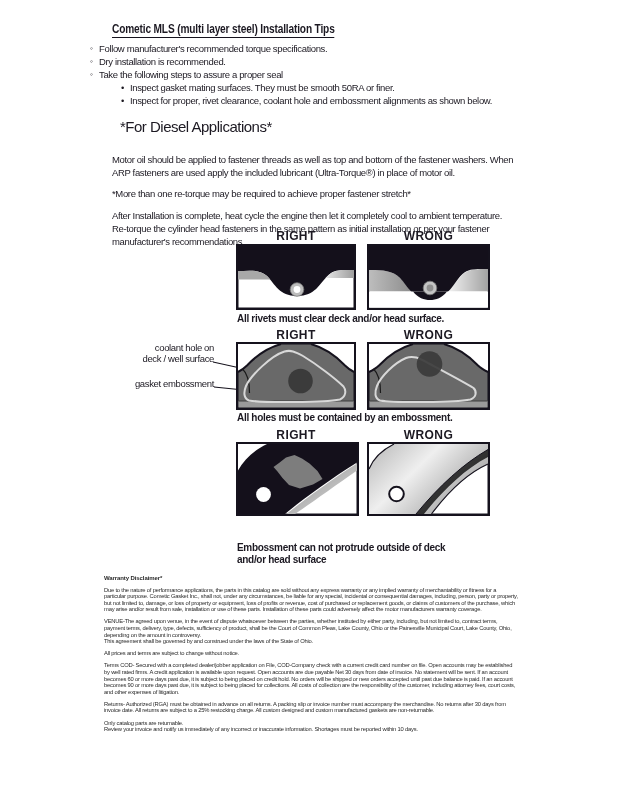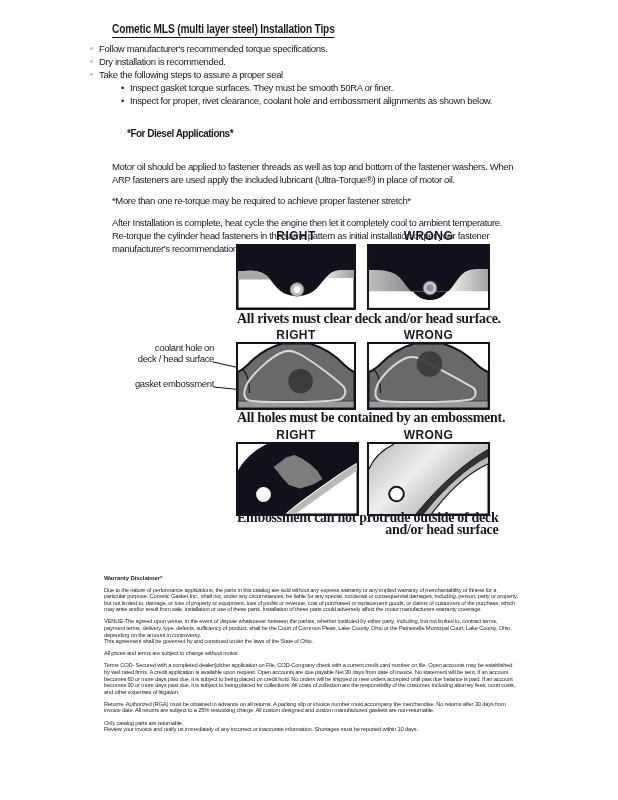--- a/index.html
+++ b/index.html
@@ -14,28 +14,28 @@
 
   
   .bullets{left:90px;top:42px;width:440px;font-size:9.5px;letter-spacing:-0.35px;}
   .b-row{display:flex;line-height:13px;}
   .b-mark{width:9px;flex:0 0 9px;font-size:8.5px;}
   .b-sub{margin-left:31px;}
   .b-sub .b-mark{font-size:9.5px;}
 
   
   .diesel{left:112px;top:112px;width:402px;font-size:9.5px;letter-spacing:-0.35px;line-height:13.2px;}
-  .diesel h2{margin:15px;font-size:10px;font-weight:bold;letter-spacing:-0.5px;line-height:13px;}
+  .diesel h2{margin:8px;font-size:15px;font-weight:normal;letter-spacing:-0.5px;line-height:13px;}
   .diesel p{margin:8px 0 0 0;}
   .diesel p.first{margin-top:20px;}
 
   
   .dg-label{width:120px;text-align:center;font-size:12px;font-weight:bold;letter-spacing:0.4px;
             line-height:14px;white-space:nowrap;}
-  .dg-caption{font-size:14px;font-weight:bold;letter-spacing:-0.3px;line-height:12px;white-space:nowrap;font-family:Liberation Serif, serif;}
+  .dg-caption{font-size:10px;font-weight:bold;letter-spacing:-0.3px;line-height:12px;white-space:nowrap;}
   .panel-svg{display:block;}
 
   
   .ann{left:104px;width:110px;text-align:right;font-size:9.5px;letter-spacing:-0.35px;line-height:10.5px;}
   .ann span{display:block;}
 
   
   .disclaimer{left:104px;top:575px;width:414px;color:#2a2a2a;}
   .disclaimer h3{margin:0;font-size:6px;font-weight:bold;letter-spacing:-0.1px;}
   .disclaimer p{margin:5.5px 0 0 0;font-size:5.8px;letter-spacing:-0.2px;line-height:6.6px;}
@@ -56,21 +56,21 @@
   <div class="b-row">
     <span class="b-mark">◦</span>
     <span>Dry installation is recommended.</span>
   </div>
   <div class="b-row">
     <span class="b-mark">◦</span>
     <span>Take the following steps to assure a proper seal</span>
   </div>
   <div class="b-row b-sub">
     <span class="b-mark">•</span>
-    <span>Inspect gasket torque surfaces.  They must be smooth 50RA or finer.</span>
+    <span>Inspect gasket mating surfaces.  They must be smooth 50RA or finer.</span>
   </div>
   <div class="b-row b-sub">
     <span class="b-mark">•</span>
     <span>Inspect for proper, rivet clearance, coolant hole and embossment alignments as shown below.</span>
   </div>
 </div>
 
 <div class="abs diesel">
   <h2>*For Diesel Applications*</h2>
   <p class="first">Motor oil should be applied to fastener threads as well as top and bottom of the fastener washers. When ARP fasteners are used apply the included lubricant (Ultra-Torque®) in place of motor oil.</p>
@@ -117,21 +117,21 @@
   <circle cx="63" cy="44" r="3.4" fill="#909090"></circle>
 </svg>
 
 <div class="abs dg-caption" style="left:237px;top:313px;">All rivets must clear deck and/or head surface.</div>
 
 <div class="abs dg-label" style="left:236px;top:328px;">RIGHT</div>
 <div class="abs dg-label" style="left:367px;top:328px;width:123px;">WRONG</div>
 
 <div class="abs ann" style="top:343px;">
   <span>coolant hole on</span>
-  <span>deck / head surface</span>
+  <span>deck / well surface</span>
 </div>
 <div class="abs ann" style="top:379px;">
   <span>gasket embossment</span>
 </div>
 
 <svg class="abs" style="left:212px;top:356px;" width="90" height="40" viewBox="0 0 90 40">
   <line x1="1" y1="6" x2="82" y2="24" stroke="#15121d" stroke-width="1.1"></line>
   <circle cx="82.5" cy="24.3" r="1.6" fill="#15121d"></circle>
   <line x1="2" y1="31" x2="51" y2="36" stroke="#15121d" stroke-width="1.1"></line>
 </svg>
@@ -197,21 +197,21 @@
   <rect x="1.25" y="1.25" width="120.5" height="71.5" fill="#ffffff" stroke="#15121d" stroke-width="2.5"></rect>
   <path d="M2,2 H121 V22 C101,31 81,50 64.5,72 H2 Z" fill="url(#r3band)"></path>
   <path d="M121,22 C101,31 81,50 64.5,72" stroke="#15121d" stroke-width="1.2" fill="none"></path>
   <path d="M49,72 C72,44 96,22 121,7.5 L121,15 C98,27 76,48 57,72 Z" fill="url(#r3sl)"></path>
   <path d="M121,7.5 C96,22 72,44 49,72" stroke="#15121d" stroke-width="1" fill="none"></path>
   <path d="M2,2 H27 C15,8 6.5,16 2,27 Z" fill="#ffffff"></path>
   <path d="M27,2 C15,8 6.5,16 2,27" stroke="#15121d" stroke-width="1.2" fill="none"></path>
   <circle cx="29.5" cy="52" r="7.3" fill="#ffffff" stroke="#15121d" stroke-width="2"></circle>
 </svg>
 
-<div class="abs dg-caption" style="left:237px;top:512px;text-align:right;">
+<div class="abs dg-caption" style="left:237px;top:542px;">
   <span style="display:block;">Embossment can not protrude outside of deck</span>
   <span style="display:block;">and/or head surface</span>
 </div>
 
 <div class="abs disclaimer">
   <h3>Warranty Disclaimer*</h3>
   <p>Due to the nature of performance applications, the parts in this catalog are sold without any express warranty or any implied warranty of merchantability or fitness for a particular purpose.  Cometic Gasket Inc., shall not, under any circumstances, be liable for any special, incidental or consequential damages, including, person, party or property, but not limited to, damage, or loss of property or equipment, loss of profits or revenue, cost of purchased or replacement goods, or claims of customers of the purchase, which may arise and/or result from sale, installation or use of these parts.  Installation of these parts could adversely affect the motor manufacturers warranty coverage.</p>
   <p>VENUE-The agreed upon venue, in the event of dispute whatsoever between the parties, whether instituted by either party, including, but not limited to, contract terms, payment terms, delivery, type, defects, sufficiency of product, shall be the Court of Common Pleas, Lake County, Ohio or the Painesville Municipal Court, Lake County, Ohio, depending on the amount in controversy.</p>
   <p class="tight">This agreement shall be governed by and construed under the laws of the State of Ohio.</p>
   <p>All prices and terms are subject to change without notice.</p>

